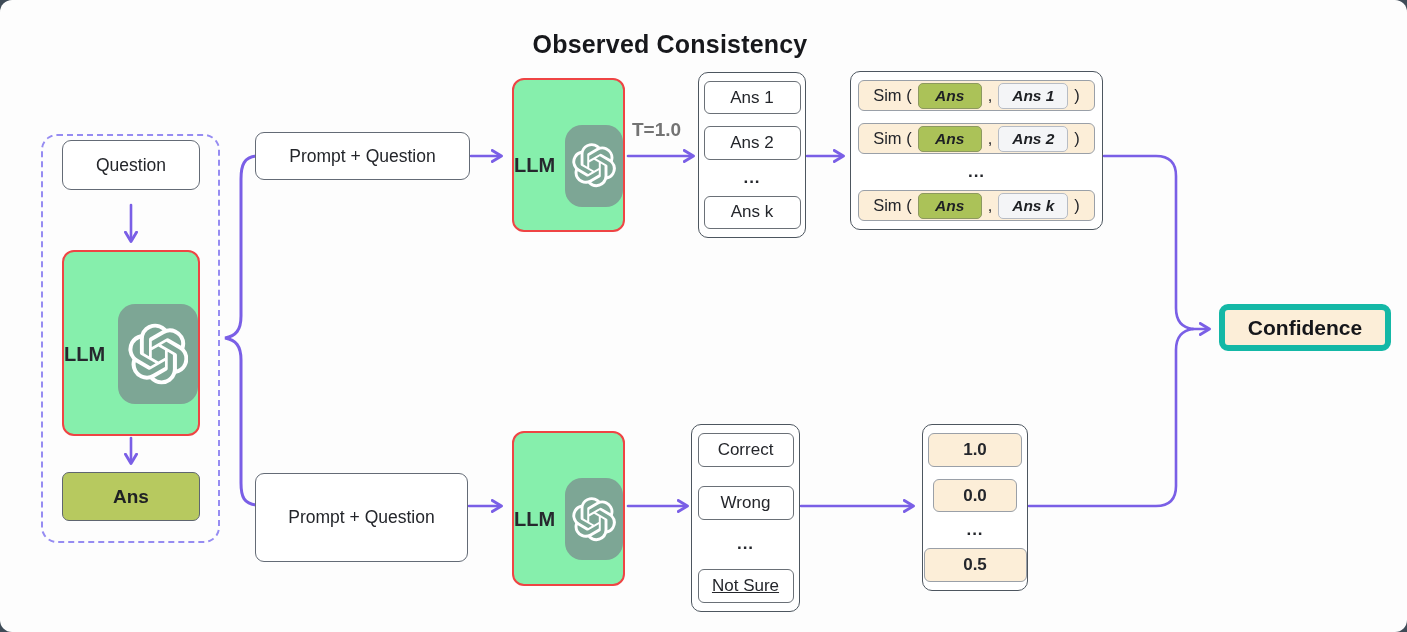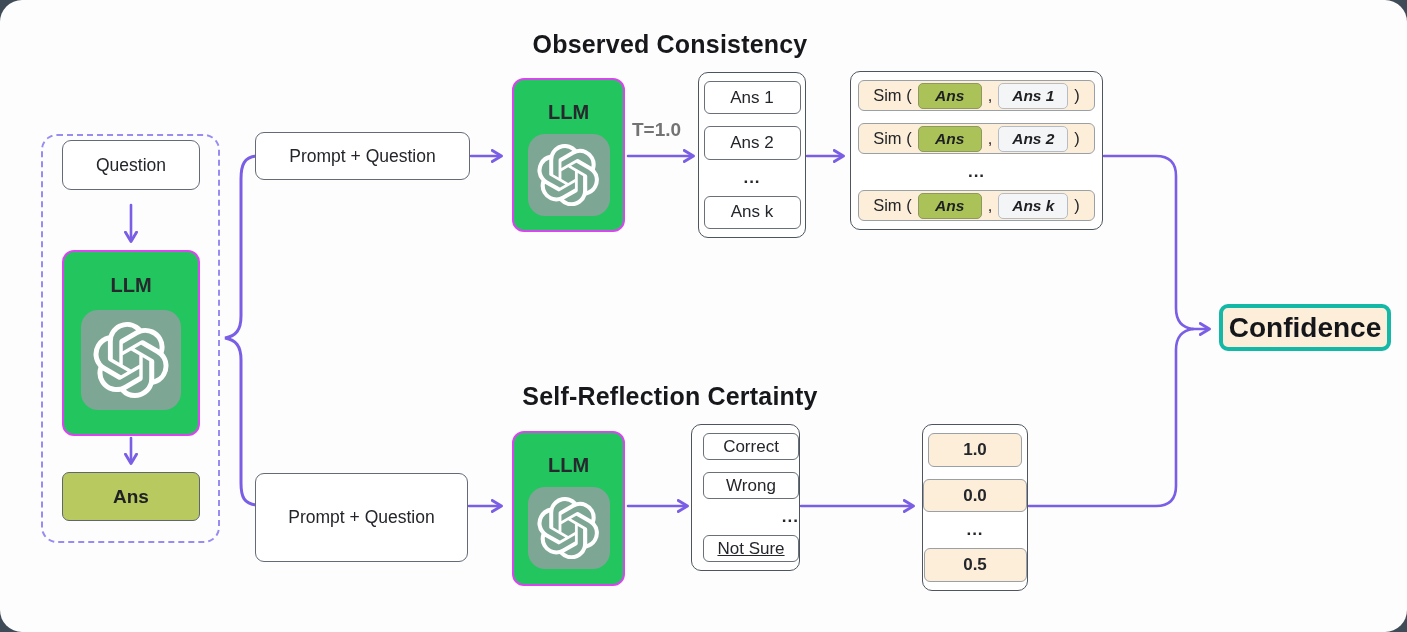--- a/index.html
+++ b/index.html
@@ -6,21 +6,21 @@
   html, body { width: 1407px; height: 632px; }
   body {
     background: #3f4b57;
     font-family: "Liberation Sans", sans-serif;
     color: #24262b;
   }
   .card {
     position: relative;
     width: 1407px; height: 632px;
     background: #fdfdfd;
-    border-radius: 22px;
+    border-radius: 12px;
     overflow: hidden;
   }
   .wires { position: absolute; left: 0; top: 0; width: 1407px; height: 632px; pointer-events: none; }
 
   .section-title {
     position: absolute;
     font-size: 25px;
     font-weight: bold;
     color: #17181c;
     text-align: center;
@@ -36,24 +36,24 @@
     color: #24262b;
   }
   .dashed-panel {
     position: absolute;
     border: 2px dashed #968cf2;
     border-radius: 16px;
     background: transparent;
   }
   .llm-box {
     position: absolute;
-    background: #22c55e;
-    border: 2px solid #d946ef;
+    background: #86efac;
+    border: 2px solid #ef4444;
     border-radius: 12px;
-    display: flex; flex-direction: column; align-items: center;
+    display: flex; flex-direction: row; align-items: center;
   }
   .llm-label { font-weight: bold; font-size: 20px; color: #26282e; }
   .logo-sq {
     background: #7da695;
     border-radius: 17px;
     display: flex; align-items: center; justify-content: center;
   }
   .logo-sq svg { width: 76%; height: 76%; fill: #ffffff; }
   .green-box {
     position: absolute;
@@ -105,25 +105,25 @@
   .chip-light { background: #f4f5f7; border: 1px solid #b7bcc4; width: 70px; height: 26px; }
   .temp-label {
     position: absolute;
     color: #737373;
     font-weight: bold;
     font-size: 19px;
   }
   .conf-box {
     position: absolute;
     background: #fceed8;
-    border: 4px solid #14b8a6;
+    border: 6px solid #14b8a6;
     border-radius: 9px;
     display: flex; align-items: center; justify-content: center;
     font-weight: bold;
-    font-size: 28px;
+    font-size: 21px;
     color: #15161a;
   }
   .prompt-col {
     position: absolute;
     background: #fff;
     border: 1.6px solid #646b76;
     border-radius: 9px;
     display: flex; flex-direction: column; align-items: center; justify-content: center;
     gap: 7px;
     font-size: 17.5px;
@@ -159,21 +159,20 @@
       <path d="M1104 156 L1156 156 Q1176 156 1176 176 L1176 308 Q1176 327 1193 329"></path>
       <path d="M1029 506 L1156 506 Q1176 506 1176 486 L1176 350 Q1176 331 1193 329"></path>
       <path d="M1193 329 L1208 329" marker-end="url(#arr)"></path>
       <path d="M469 506 L500 506" marker-end="url(#arr)"></path>
       <path d="M628 506 L686 506" marker-end="url(#arr)"></path>
       <path d="M801 506 L912 506" marker-end="url(#arr)"></path>
     </g>
   </svg>
 
   <div class="section-title" style="left:480px; top:30px; width:380px;">Observed Consistency</div>
-  <div class="section-title" style="left:480px; top:382px; width:380px;">Self-Reflection Certainty</div>
 
   <div class="dashed-panel" style="left:41px; top:134px; width:179px; height:409px;"></div>
 
   <div class="box" style="left:62px; top:140px; width:138px; height:50px;">Question</div>
 
   <div class="llm-box" style="left:62px; top:250px; width:138px; height:186px; padding-top:22px; gap:13px;">
     <div class="llm-label">LLM</div>
     <div class="logo-sq" style="width:100px; height:100px;">
       <svg viewBox="0 0 24 24">
           <path d="M22.2819 9.8211a5.9847 5.9847 0 0 0-.5157-4.9108 6.0462 6.0462 0 0 0-6.5098-2.9A6.0651 6.0651 0 0 0 4.9807 4.1818a5.9847 5.9847 0 0 0-3.9977 2.9 6.0462 6.0462 0 0 0 .7427 7.0966 5.98 5.98 0 0 0 .511 4.9107 6.051 6.051 0 0 0 6.5146 2.9001A5.9847 5.9847 0 0 0 13.2599 24a6.0557 6.0557 0 0 0 5.7718-4.2058 5.9894 5.9894 0 0 0 3.9977-2.9001 6.0557 6.0557 0 0 0-.7475-7.073zm-9.022 12.6081a4.4755 4.4755 0 0 1-2.8764-1.0408l.1419-.0804 4.7783-2.7582a.7948.7948 0 0 0 .3927-.6813v-6.7369l2.02 1.1686a.071.071 0 0 1 .038.052v5.5826a4.504 4.504 0 0 1-4.4945 4.4944zm-9.6607-4.1254a4.4708 4.4708 0 0 1-.5346-3.0137l.142.0852 4.783 2.7582a.7712.7712 0 0 0 .7806 0l5.8428-3.3685v2.3324a.0804.0804 0 0 1-.0332.0615L9.74 19.9502a4.4992 4.4992 0 0 1-6.1408-1.6464zM2.3408 7.8956a4.485 4.485 0 0 1 2.3655-1.9728V11.6a.7664.7664 0 0 0 .3879.6765l5.8144 3.3543-2.0201 1.1685a.0757.0757 0 0 1-.071 0l-4.8303-2.7865A4.504 4.504 0 0 1 2.3408 7.8956zm16.5963 3.8558L13.1038 8.364 15.1192 7.2a.0757.0757 0 0 1 .071 0l4.8303 2.7913a4.4944 4.4944 0 0 1-.6765 8.1042v-5.6772a.79.79 0 0 0-.407-.667zm2.0107-3.0231l-.142-.0852-4.7735-2.7818a.7759.7759 0 0 0-.7854 0L9.409 9.2297V6.8974a.0662.0662 0 0 1 .0284-.0615l4.8303-2.7866a4.4992 4.4992 0 0 1 6.6802 4.66zM8.3065 12.863l-2.02-1.1638a.0804.0804 0 0 1-.038-.0567V6.0742a4.4992 4.4992 0 0 1 7.3757-3.4537l-.142.0805L8.704 5.459a.7948.7948 0 0 0-.3927.6813zm1.0976-2.3654l2.602-1.4998 2.6069 1.4998v2.9994l-2.5974 1.4997-2.6067-1.4997z"></path>
@@ -234,29 +233,29 @@
 
   <div class="llm-box" style="left:512px; top:431px; width:113px; height:155px; padding-top:21px; gap:10px;">
     <div class="llm-label">LLM</div>
     <div class="logo-sq" style="width:82px; height:82px;">
       <svg viewBox="0 0 24 24">
           <path d="M22.2819 9.8211a5.9847 5.9847 0 0 0-.5157-4.9108 6.0462 6.0462 0 0 0-6.5098-2.9A6.0651 6.0651 0 0 0 4.9807 4.1818a5.9847 5.9847 0 0 0-3.9977 2.9 6.0462 6.0462 0 0 0 .7427 7.0966 5.98 5.98 0 0 0 .511 4.9107 6.051 6.051 0 0 0 6.5146 2.9001A5.9847 5.9847 0 0 0 13.2599 24a6.0557 6.0557 0 0 0 5.7718-4.2058 5.9894 5.9894 0 0 0 3.9977-2.9001 6.0557 6.0557 0 0 0-.7475-7.073zm-9.022 12.6081a4.4755 4.4755 0 0 1-2.8764-1.0408l.1419-.0804 4.7783-2.7582a.7948.7948 0 0 0 .3927-.6813v-6.7369l2.02 1.1686a.071.071 0 0 1 .038.052v5.5826a4.504 4.504 0 0 1-4.4945 4.4944zm-9.6607-4.1254a4.4708 4.4708 0 0 1-.5346-3.0137l.142.0852 4.783 2.7582a.7712.7712 0 0 0 .7806 0l5.8428-3.3685v2.3324a.0804.0804 0 0 1-.0332.0615L9.74 19.9502a4.4992 4.4992 0 0 1-6.1408-1.6464zM2.3408 7.8956a4.485 4.485 0 0 1 2.3655-1.9728V11.6a.7664.7664 0 0 0 .3879.6765l5.8144 3.3543-2.0201 1.1685a.0757.0757 0 0 1-.071 0l-4.8303-2.7865A4.504 4.504 0 0 1 2.3408 7.8956zm16.5963 3.8558L13.1038 8.364 15.1192 7.2a.0757.0757 0 0 1 .071 0l4.8303 2.7913a4.4944 4.4944 0 0 1-.6765 8.1042v-5.6772a.79.79 0 0 0-.407-.667zm2.0107-3.0231l-.142-.0852-4.7735-2.7818a.7759.7759 0 0 0-.7854 0L9.409 9.2297V6.8974a.0662.0662 0 0 1 .0284-.0615l4.8303-2.7866a4.4992 4.4992 0 0 1 6.6802 4.66zM8.3065 12.863l-2.02-1.1638a.0804.0804 0 0 1-.038-.0567V6.0742a4.4992 4.4992 0 0 1 7.3757-3.4537l-.142.0805L8.704 5.459a.7948.7948 0 0 0-.3927.6813zm1.0976-2.3654l2.602-1.4998 2.6069 1.4998v2.9994l-2.5974 1.4997-2.6067-1.4997z"></path>
         </svg>
     </div>
   </div>
 
-  <div class="list" style="left:691px; top:424px; width:109px; height:147px;align-items:flex-end;">
+  <div class="list" style="left:691px; top:424px; width:109px; height:188px;">
     <div class="item" style="width:96px;">Correct</div>
     <div class="item" style="width:96px;">Wrong</div>
     <div class="dots">...</div>
     <div class="item" style="width:96px;text-decoration:underline;">Not Sure</div>
   </div>
 
   <div class="list" style="left:922px; top:424px; width:106px; height:167px;">
     <div class="item cream score" style="width:94px;">1.0</div>
-    <div class="item cream score" style="width:104px;">0.0</div>
+    <div class="item cream score" style="width:84px;">0.0</div>
     <div class="dots">...</div>
     <div class="item cream score" style="width:103px;">0.5</div>
   </div>
 
   <div class="conf-box" style="left:1219px; top:304px; width:172px; height:47px;">Confidence</div>
 
 </div>
 
 </body></html>

